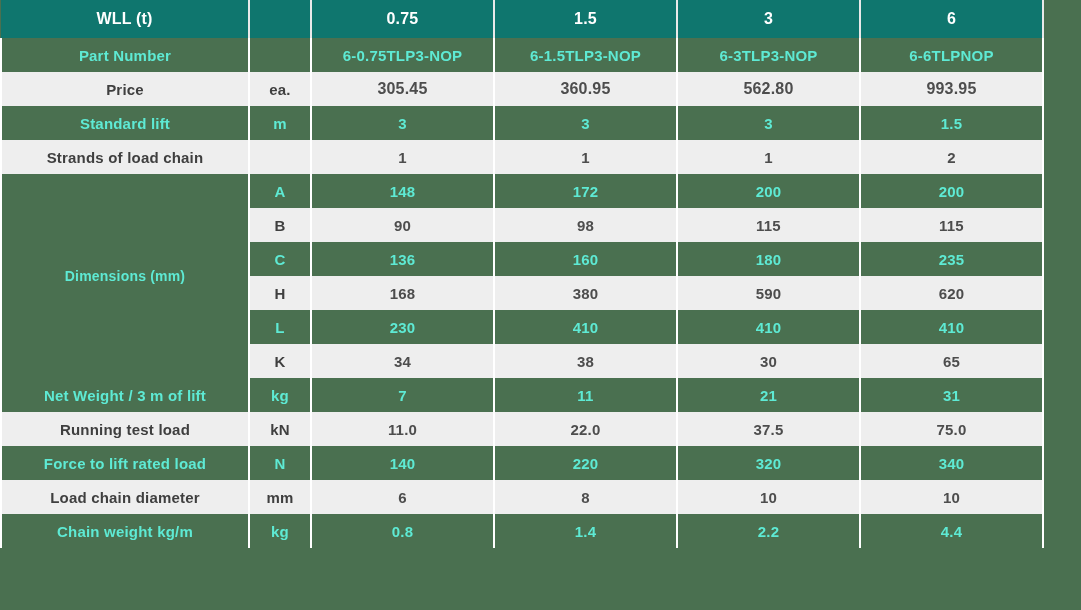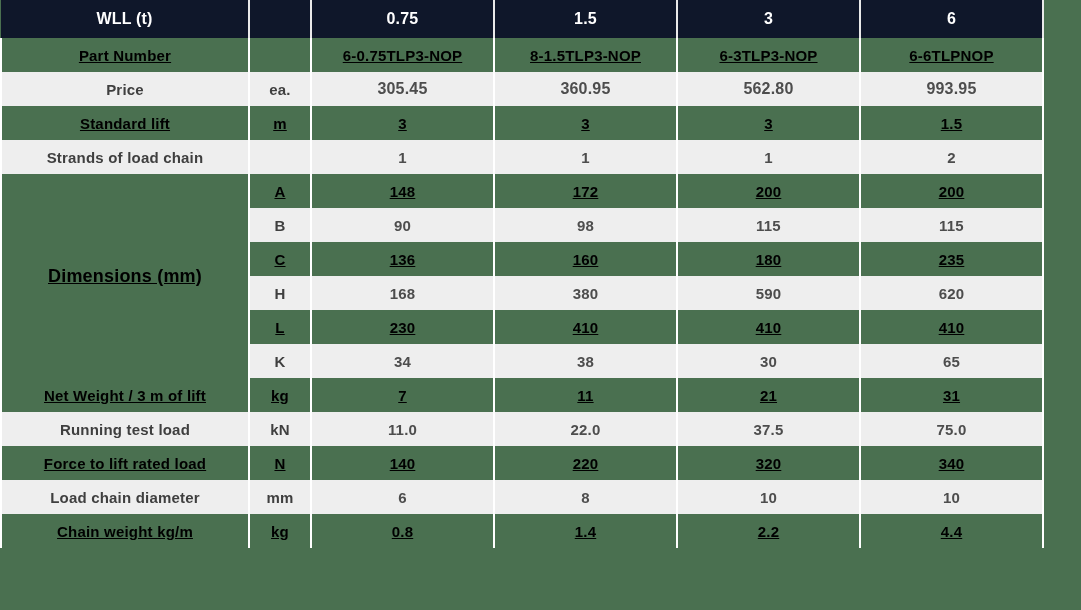--- a/index.html
+++ b/index.html
@@ -39,36 +39,35 @@
     vertical-align: middle;
     font-weight: bold;
     letter-spacing: 0.2px;
     border-left: 2px solid #ffffff;
     border-right: 2px solid #ffffff;
     box-sizing: border-box;
   }
 
   
   tr.hdr th {
-    background: #0f172a;
+    background: #0f766e;
     color: #ffffff;
     font-size: 16px;
     height: 38px;
     border-left: 2px solid #e9e9e9;
     border-right: 2px solid #e9e9e9;
   }
   tr.hdr th.h-label { border-left: none; }
 
   
   tr.row-green td {
     background: #4a7050;
-    color: #000000;
+    color: #5eead4;
     border-left-color: #ffffff;
     border-right-color: #ffffff;
-    text-decoration: underline;
   }
   
   tr.row-light td {
     background: #eeeeee;
     background-image:
       radial-gradient(#d9d9d9 0.7px, transparent 0.7px),
       radial-gradient(#d9d9d9 0.7px, transparent 0.7px);
     background-size: 14px 14px, 14px 14px;
     background-position: 0 0, 7px 7px;
     color: #4d4d4d;
@@ -78,21 +77,21 @@
 
   td.label-cell { text-align: center; border-left: none; }
   td.price-cell { color: #e03b20; font-size: 16px; }
 
   td.dim-group {
     background: #4a7050 !important;
     color: #7b6e7e;
     background-image: none !important;
     border-left: none;
     border-right: 2px solid #ffffff;
-    font-size: 18px;
+    font-size: 14px;
   }
 
   td.last-data { border-right: 2px solid #ffffff; margin-left: 20px; }
   tr.hdr th.last-data { border-right: 2px solid #e9e9e9; }
 </style>
 </head>
 <body>
 
 <div class="spec-table-wrap">
   <table class="spec-table">
@@ -112,21 +111,21 @@
         <th>1.5</th>
         <th>3</th>
         <th class="last-data">6</th>
       </tr>
     </thead>
     <tbody id="table-body">
         <tr class="row-green">
           <td class="label-cell">Part Number</td>
           <td class="unit-cell"></td>
           <td class="data-cell">6-0.75TLP3-NOP</td>
-          <td class="data-cell">8-1.5TLP3-NOP</td>
+          <td class="data-cell">6-1.5TLP3-NOP</td>
           <td class="data-cell">6-3TLP3-NOP</td>
           <td class="data-cell last-data">6-6TLPNOP</td>
         </tr>
         <tr class="row-light">
           <td class="label-cell">Price</td>
           <td class="unit-cell">ea.</td>
           <td class="data-cell price-cell">305.45</td>
           <td class="data-cell price-cell">360.95</td>
           <td class="data-cell price-cell">562.80</td>
           <td class="data-cell price-cell last-data">993.95</td>

